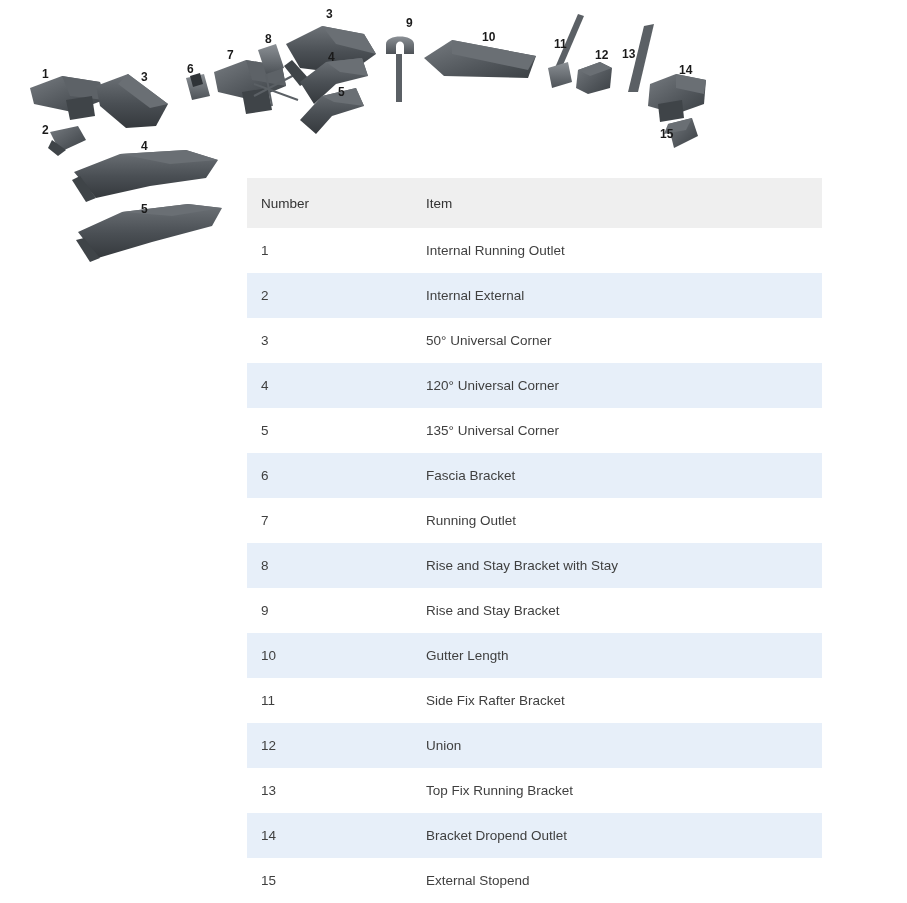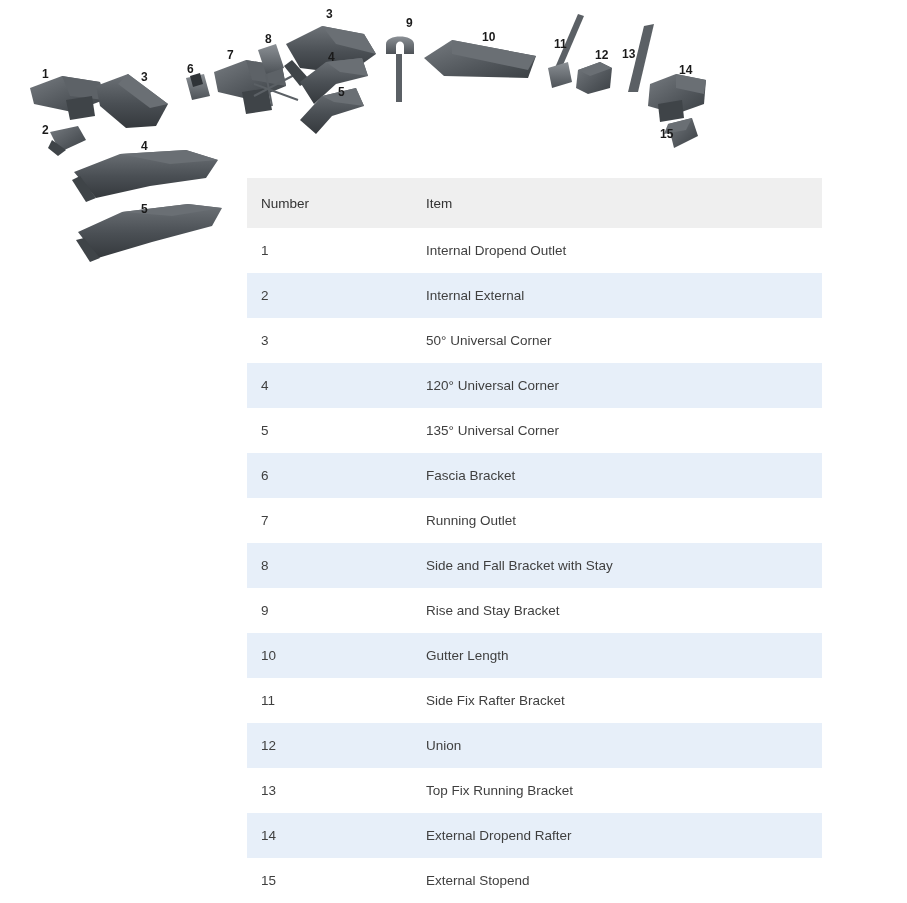--- a/index.html
+++ b/index.html
@@ -218,21 +218,21 @@
     </colgroup>
   <thead>
     <tr>
       <th class="num">Number</th>
       <th class="item">Item</th>
     </tr>
   </thead>
   <tbody id="parts-body">
       <tr>
         <td class="num">1</td>
-        <td class="item">Internal Dropend Outlet</td>
+        <td class="item">Internal Running Outlet</td>
       </tr>
       <tr class="alt">
         <td class="num">2</td>
         <td class="item">Internal External</td>
       </tr>
       <tr>
         <td class="num">3</td>
         <td class="item">50° Universal Corner</td>
       </tr>
       <tr class="alt">
@@ -246,21 +246,21 @@
       <tr class="alt">
         <td class="num">6</td>
         <td class="item">Fascia Bracket</td>
       </tr>
       <tr>
         <td class="num">7</td>
         <td class="item">Running Outlet</td>
       </tr>
       <tr class="alt">
         <td class="num">8</td>
-        <td class="item">Side and Fall Bracket with Stay</td>
+        <td class="item">Rise and Stay Bracket with Stay</td>
       </tr>
       <tr>
         <td class="num">9</td>
         <td class="item">Rise and Stay Bracket</td>
       </tr>
       <tr class="alt">
         <td class="num">10</td>
         <td class="item">Gutter Length</td>
       </tr>
       <tr>
@@ -270,20 +270,20 @@
       <tr class="alt">
         <td class="num">12</td>
         <td class="item">Union</td>
       </tr>
       <tr>
         <td class="num">13</td>
         <td class="item">Top Fix Running Bracket</td>
       </tr>
       <tr class="alt">
         <td class="num">14</td>
-        <td class="item">External Dropend Rafter</td>
+        <td class="item">Bracket Dropend Outlet</td>
       </tr>
       <tr>
         <td class="num">15</td>
         <td class="item">External Stopend</td>
       </tr>
     </tbody>
 </table>
 
 </body></html>

